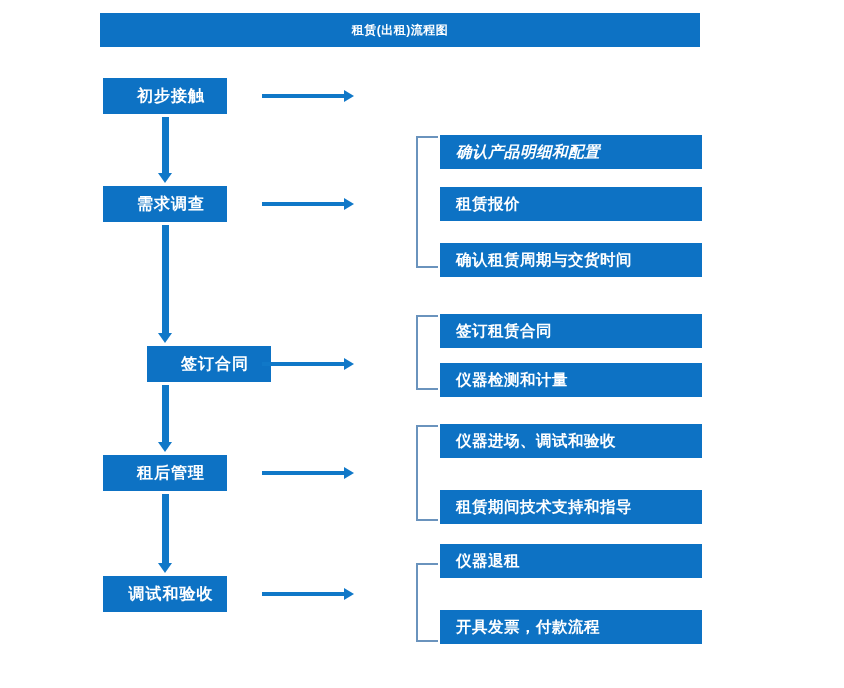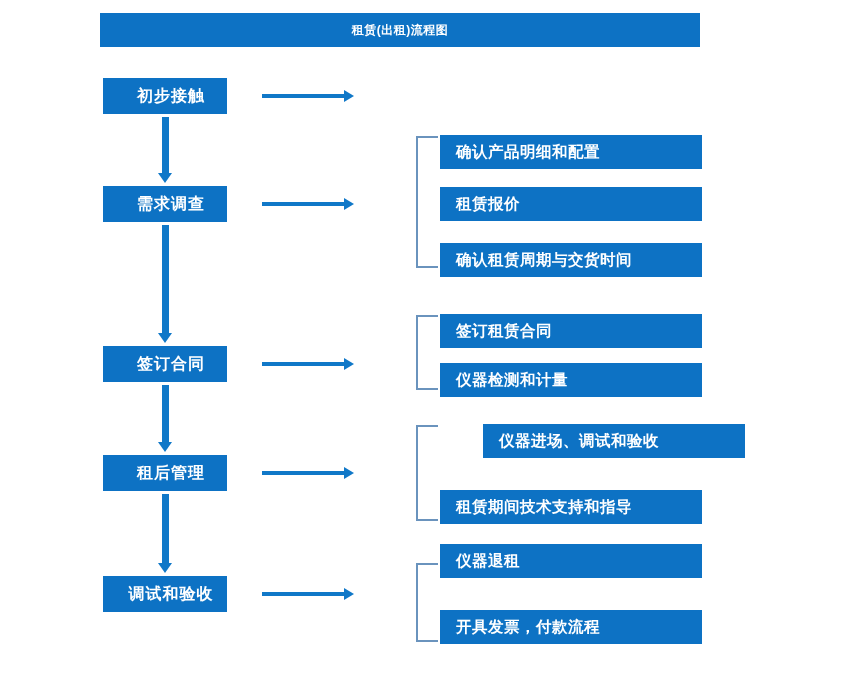--- a/index.html
+++ b/index.html
@@ -122,21 +122,21 @@
 </style>
 </head>
 <body>
 
 <div id="canvas">
 
   <div class="title-bar">租赁(出租)流程图</div>
 
   <div class="node left" style="top:78px;">初步接触</div>
   <div class="node left" style="top:186px;">需求调查</div>
-  <div class="node left" style="top:346px;">签订合同</div>
+  <div class="node left" style="top:346px;margin-left:44px;">签订合同</div>
   <div class="node left" style="top:455px;">租后管理</div>
   <div class="node left" style="top:576px;">调试和验收</div>
 
   <div class="v-arrow" style="top:117px; height:66px;">
     <div class="shaft" style="height:56px;"></div>
     <div class="head" style="top:56px;"></div>
   </div>
   <div class="v-arrow" style="top:225px; height:118px;">
     <div class="shaft" style="height:108px;"></div>
     <div class="head" style="top:108px;"></div>
@@ -169,23 +169,23 @@
   <div class="h-arrow" style="left:262px; top:588px; width:92px;">
     <div class="shaft" style="width:82px;"></div>
     <div class="head" style="left:82px;"></div>
   </div>
 
   <div class="bracket" style="top:136px; height:132px;"></div>
   <div class="bracket" style="top:315px; height:75px;"></div>
   <div class="bracket" style="top:425px; height:96px;"></div>
   <div class="bracket" style="top:563px; height:79px;"></div>
 
-  <div class="node right" style="top:135px;">确认产品明细和配置</div>
+  <div class="node right" style="top:135px;font-style:italic;">确认产品明细和配置</div>
   <div class="node right" style="top:187px;">租赁报价</div>
   <div class="node right" style="top:243px;">确认租赁周期与交货时间</div>
   <div class="node right" style="top:314px;">签订租赁合同</div>
   <div class="node right" style="top:363px;">仪器检测和计量</div>
-  <div class="node right" style="top:424px;margin-left:43px;">仪器进场、调试和验收</div>
+  <div class="node right" style="top:424px;">仪器进场、调试和验收</div>
   <div class="node right" style="top:490px;">租赁期间技术支持和指导</div>
   <div class="node right" style="top:544px;">仪器退租</div>
   <div class="node right" style="top:610px;">开具发票，付款流程</div>
 
 </div>
 
 </body></html>

